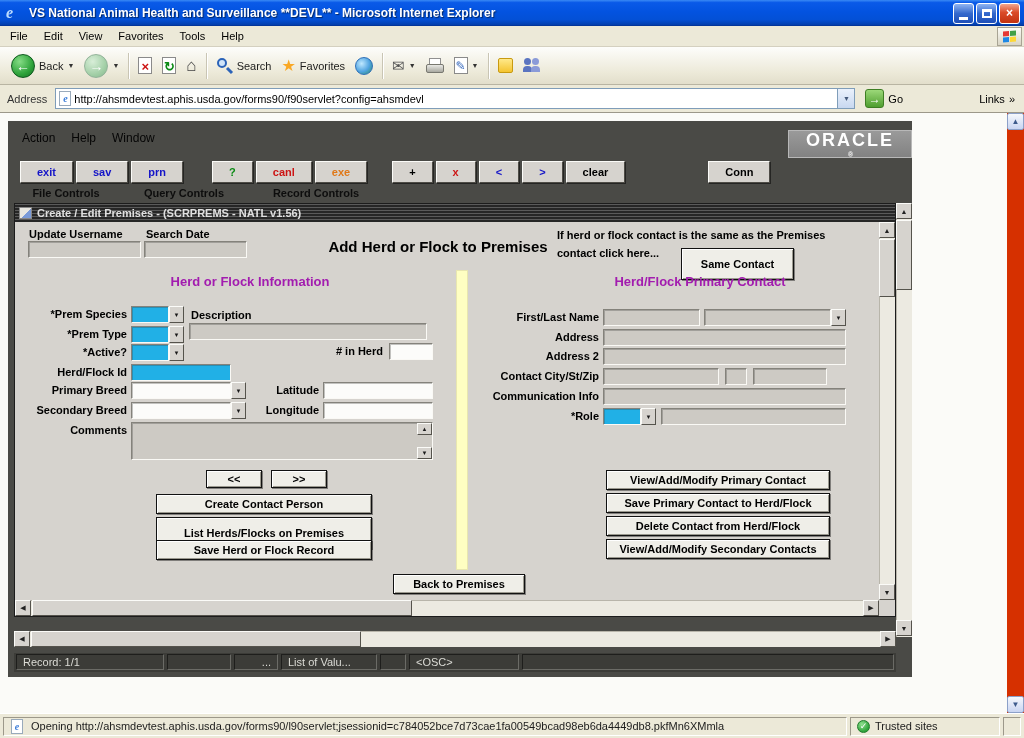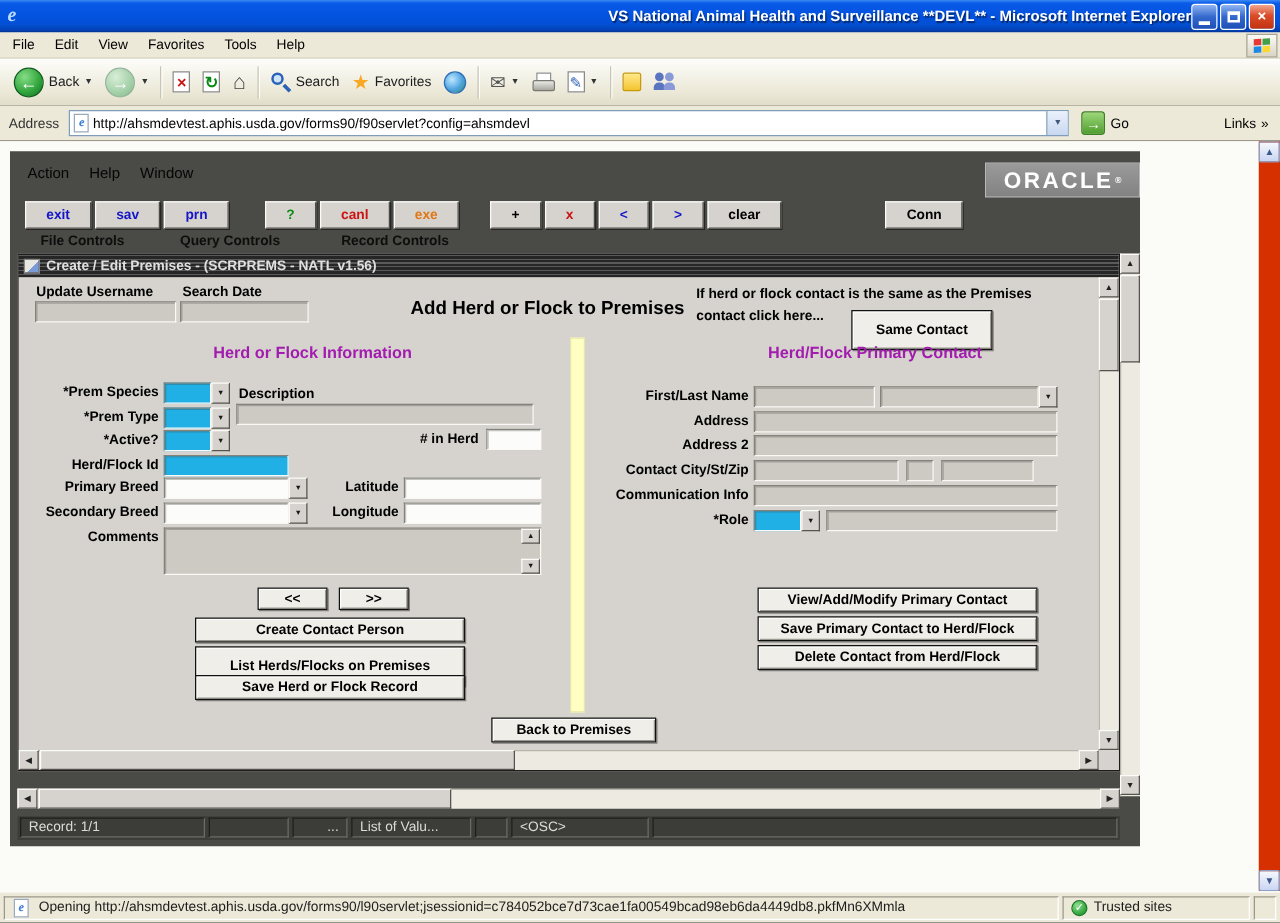--- a/index.html
+++ b/index.html
@@ -6,21 +6,21 @@
   body { font-family:"Liberation Sans", sans-serif; background:#777; }
   #screen { position:relative; width:1024px; height:738px; background:#FBFBF8; overflow:hidden;
             font-family:"Liberation Sans", sans-serif; }
 
   
   .titlebar { position:absolute; left:0; top:0; width:1024px; height:26px;
     background:linear-gradient(180deg,#3A8AF5 0%,#0A5AE8 10%,#0353E0 45%,#0350D6 75%,#0340B0 94%,#023090 100%);
     display:flex; align-items:center; padding:0 4px 0 6px; }
   .ie-icon { width:18px; margin-right:5px; color:#BBDCFF; font:bold italic 16px "Liberation Serif", serif; }
   .title-text { color:#fff; font-size:12px; font-weight:bold; text-shadow:1px 1px 1px rgba(0,0,0,.55);
-    flex:1; white-space:nowrap; overflow:hidden;text-align:right; }
+    flex:1; white-space:nowrap; overflow:hidden; }
   .winbtns { display:flex; gap:2px; }
   .wbtn { width:21px; height:21px; border-radius:3px; border:1px solid #fff; display:flex;
     align-items:center; justify-content:center; color:#fff; font-size:12px; font-weight:bold; }
   .wbtn.minmax { background:linear-gradient(180deg,#8FB4F2,#3468CC 50%,#1E4FB8); }
   .wbtn.close  { background:linear-gradient(180deg,#F2A68E,#DA4B28 45%,#C23210); }
   .glyph-min { width:9px; height:3px; background:#fff; margin-top:10px; }
   .glyph-max { width:10px; height:9px; border:2px solid #fff; border-top-width:3px; }
 
   
   .menubar { position:absolute; left:0; top:26px; width:1024px; height:21px; background:#ECE9D8;
@@ -91,21 +91,21 @@
   .pv-btn { position:absolute; left:0; width:17px; height:17px;
     background:linear-gradient(#F6F8FC,#C9D5F2); border:1px solid #8CA0C8; border-radius:2px;
     color:#3C5A8C; font-size:8px; display:flex; align-items:center; justify-content:center; }
 
   .applet { position:absolute; left:8px; top:8px; width:904px; height:556px; background:#4A4A46; }
   .applet-menu { position:absolute; left:14px; top:10px; display:flex; gap:16px; font-size:12px; color:#050505; }
   .applet-menu span { cursor:default; }
   .oracle-logo { position:absolute; left:780px; top:9px; width:124px; height:28px;
     background:linear-gradient(#9A9A9A,#828282); border:1px solid #B8B8B8;
     display:flex; align-items:center; justify-content:center; color:#fff;
-    font:bold 18px "Liberation Sans",sans-serif; letter-spacing:2px; }
+    font:bold 18px "Liberation Sans",sans-serif; letter-spacing:2px;flex-direction:column; }
   .oracle-logo sup { font-size:7px; letter-spacing:0; margin-left:1px; }
 
   .applet-toolbar { position:absolute; left:12px; top:40px; display:flex; align-items:center; gap:3px; }
   .tbtn { height:22px; min-width:24px; background:#D6D3CE; border:1px solid;
     border-color:#FBFBF8 #4E4C46 #4E4C46 #FBFBF8; box-shadow:1px 1px 0 rgba(0,0,0,.5);
     font:bold 11px "Liberation Sans",sans-serif; display:flex; align-items:center; justify-content:center;
     padding:0 16px; cursor:default; }
   .g1 { margin-left:26px; } .g2 { margin-left:22px; } .g3 { margin-left:80px; }
   .c-blue{color:#1414C8} .c-green{color:#0A8A14} .c-red{color:#CC1414} .c-orange{color:#E07818} .c-black{color:#000}
   .tgrp { position:absolute; top:66px; font:bold 11px "Liberation Sans",sans-serif; color:#0D0D0D; text-align:center; }
@@ -432,20 +432,21 @@
           <span class="fl" style="left:460px;top:188px;width:124px">*Role</span>
           <span class="fld cyan" style="left:588px;top:186px;width:38px"></span>
           <span class="dd" style="left:626px;top:186px">
               <span>▼</span>
             </span>
           <span class="fld gray" style="left:646px;top:186px;width:185px"></span>
 
           <span class="obtn" style="left:591px;top:248px;width:224px;height:20px">View/Add/Modify Primary Contact</span>
           <span class="obtn" style="left:591px;top:271px;width:224px;height:20px">Save Primary Contact to Herd/Flock</span>
           <span class="obtn" style="left:591px;top:294px;width:224px;height:20px">Delete Contact from Herd/Flock</span>
+          <span class="obtn" style="left:591px;top:317px;width:224px;height:20px">View/Add/Modify Secondary Contacts</span>
 
           <span class="obtn" style="left:378px;top:352px;width:132px;height:20px">Back to Premises</span>
 
           <span class="sbtrack-v" style="left:864px;top:0;height:378px"></span>
           <span class="sb-btn" style="left:864px;top:0">
               <span>▲</span>
             </span>
           <span class="sb-thumb" style="left:864px;top:17px;width:16px;height:58px"></span>
           <span class="sb-btn" style="left:864px;top:362px">
               <span>▼</span>

